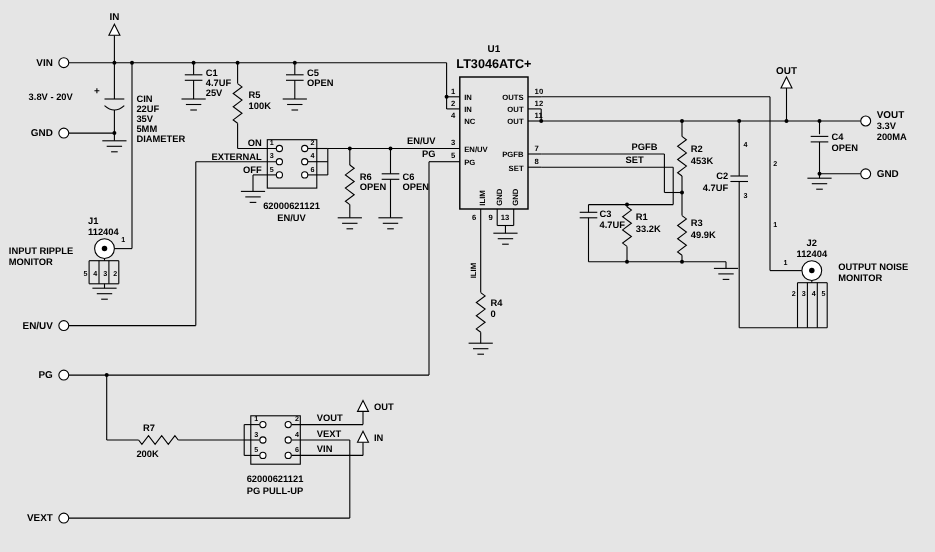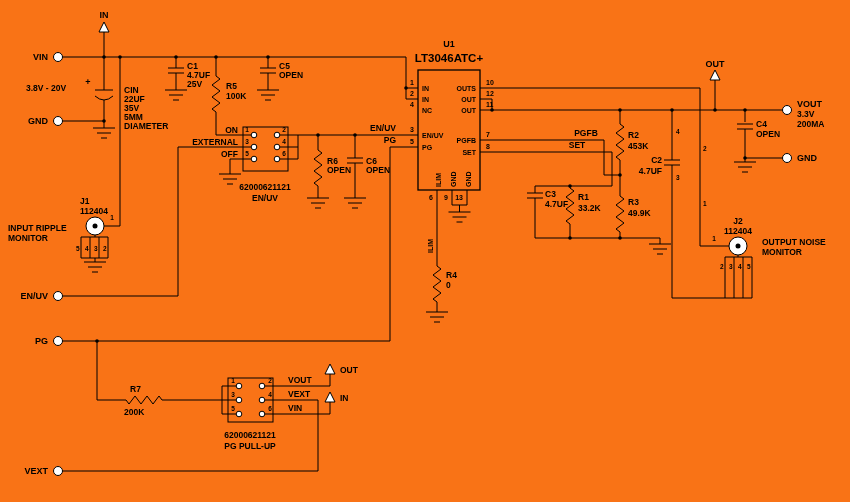--- a/index.html
+++ b/index.html
@@ -1,16 +1,16 @@
 <!DOCTYPE html>
 <html><head>
 <meta charset="utf-8">
 <style>
   html,body{margin:0;padding:0;background:#fff;}
-  #stage{position:relative;width:850px;height:502px;background:#f97316;overflow:hidden;}
+  #stage{position:relative;width:850px;height:502px;background:#e5e5e5;overflow:hidden;}
   svg{position:absolute;left:0;top:0;}
   svg text{font-family:"Liberation Sans",sans-serif;font-weight:bold;fill:#000;}
   .lbl{font-size:8.5px;}
   .ref{font-size:9px;}
   .pin{font-size:7px;}
   .tiny{font-size:6.5px;}
   .big{font-size:11.5px;}
   .end{text-anchor:end;}
   .mid{text-anchor:middle;}
   .w{stroke:#000;stroke-width:1;fill:none;}

